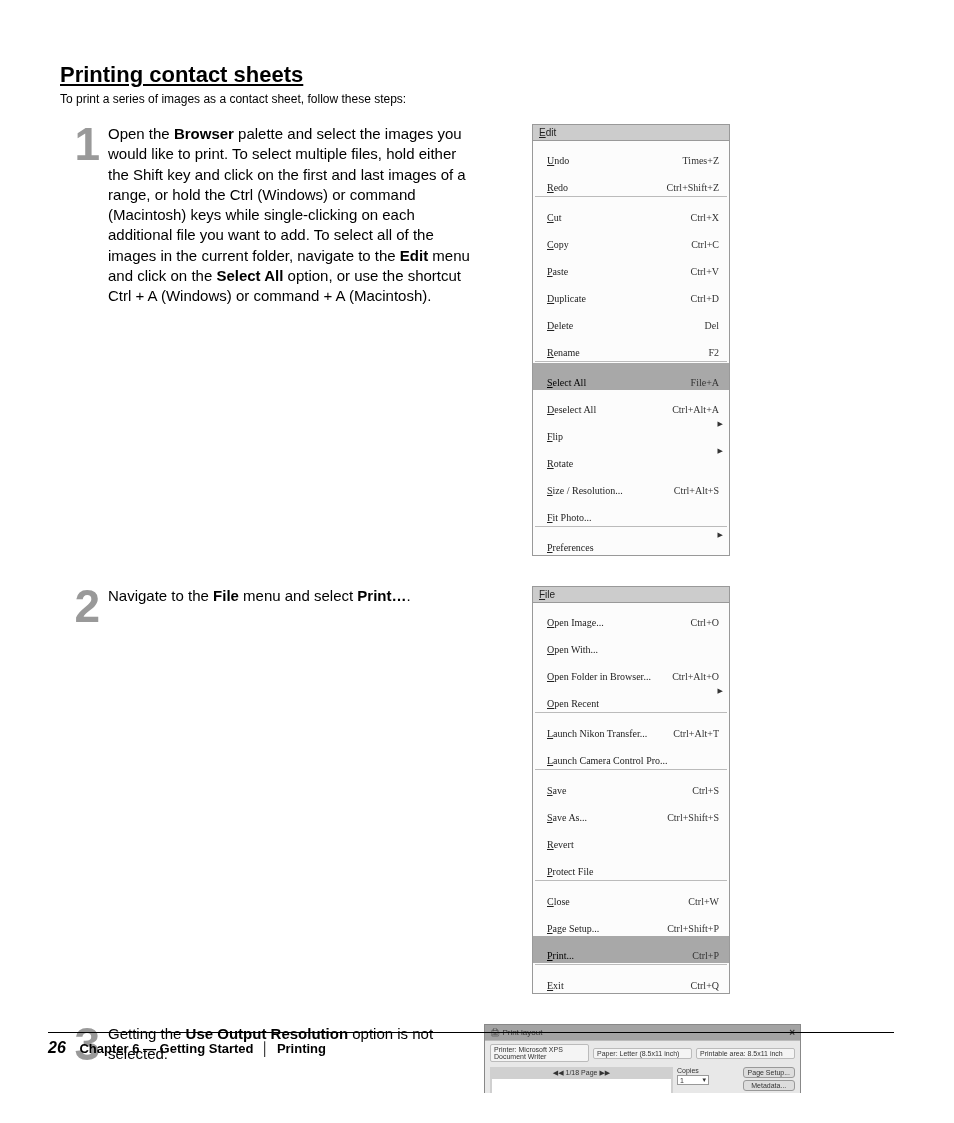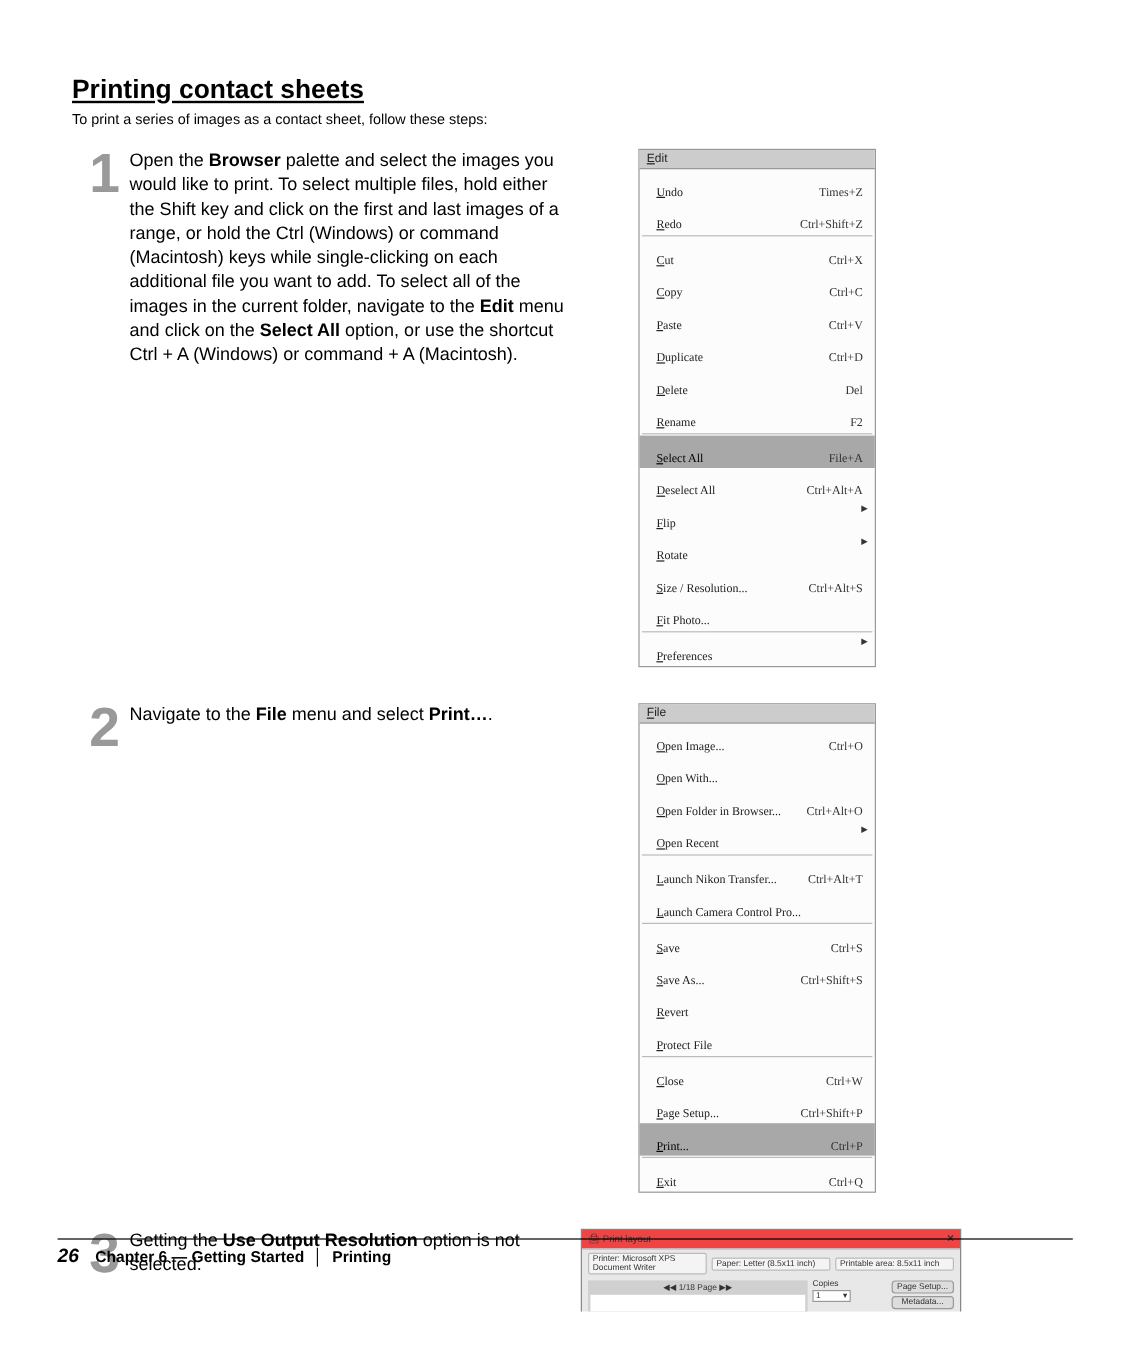--- a/index.html
+++ b/index.html
@@ -100,21 +100,21 @@
     border:1px solid #888;
     font-family:Tahoma,Arial,sans-serif;
     font-size:7px;
     background:#e8e8e8;
     color:#333;
   }
   .dialog .title{
     font-size:8px;
     padding:2px 5px;
     border-bottom:1px solid #bbb;
-    background:#ef4444;
+    background:#a3a3a3;
     display:flex;
     justify-content:space-between;
     align-items:center;
   }
   .dialog .title .x{font-size:10px;font-weight:bold;}
   .dlg-row{
     display:flex;
     gap:4px;
     padding:3px 5px;
     align-items:center;

